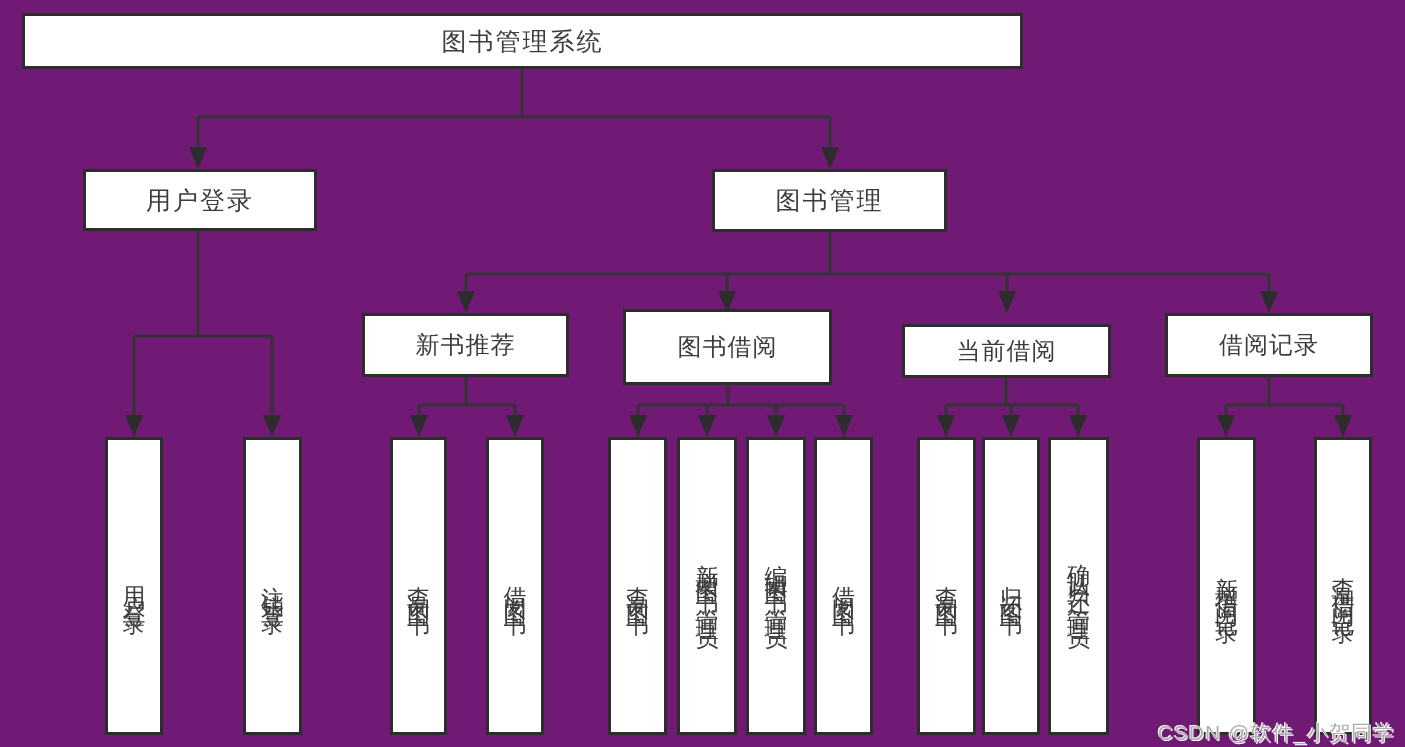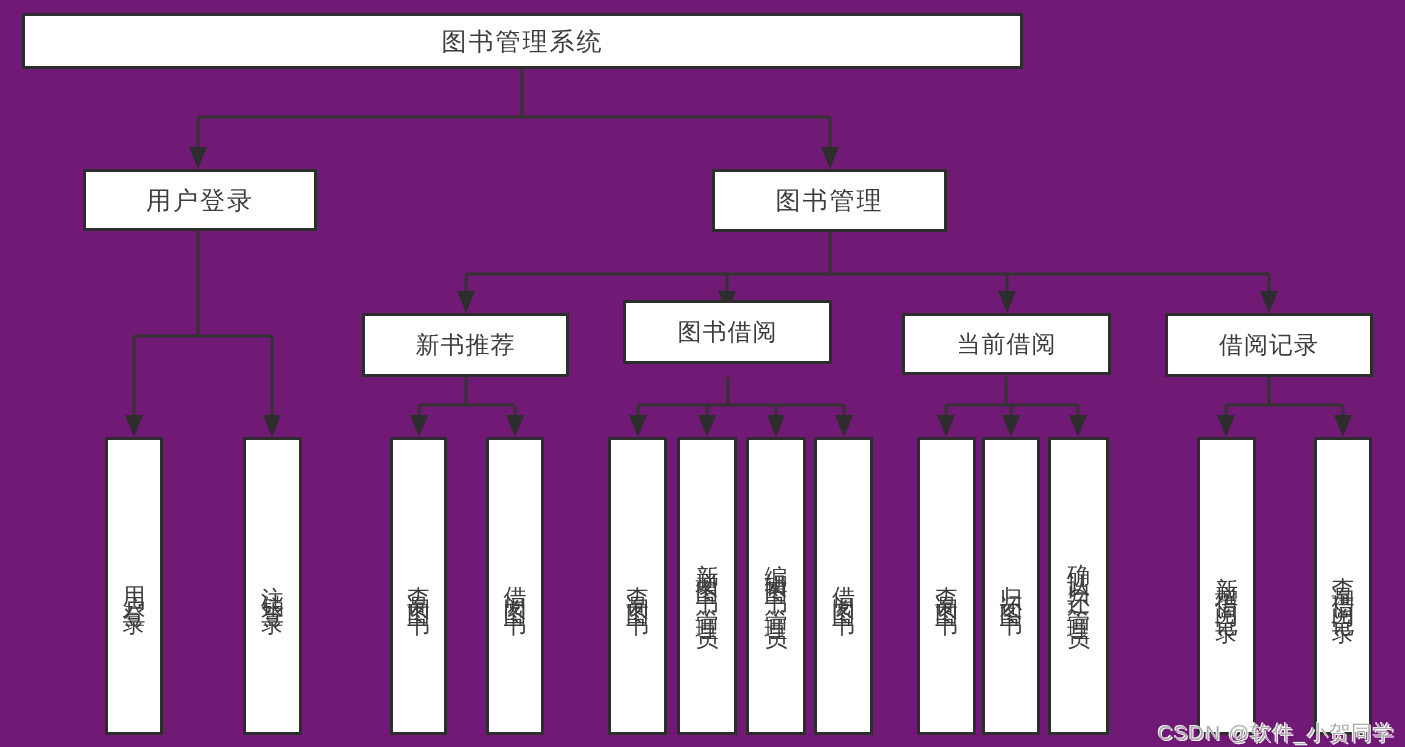--- a/index.html
+++ b/index.html
@@ -141,24 +141,24 @@
   <div class="node lvl2" style="left:83px; top:169px; width:234px; height:62px;">
     <span>用户登录</span>
   </div>
   <div class="node lvl2" style="left:712px; top:169px; width:235px; height:63px;">
     <span>图书管理</span>
   </div>
 
   <div class="node lvl3" style="left:362px; top:313px; width:207px; height:64px;">
     <span>新书推荐</span>
   </div>
-  <div class="node lvl3" style="left:623px; top:300px; width:209px; height:64px;">
+  <div class="node lvl3" style="left:623px; top:309px; width:209px; height:76px;">
     <span>图书借阅</span>
   </div>
-  <div class="node lvl3" style="left:902px; top:313px; width:209px; height:62px;">
+  <div class="node lvl3" style="left:902px; top:324px; width:209px; height:54px;">
     <span>当前借阅</span>
   </div>
   <div class="node lvl3" style="left:1165px; top:313px; width:208px; height:64px;">
     <span>借阅记录</span>
   </div>
 
   <div class="node leaf" style="left:105px; top:437px; width:58px; height:298px;">
     <span>用户登录</span>
   </div>
   <div class="node leaf" style="left:243px; top:437px; width:59px; height:298px;">

